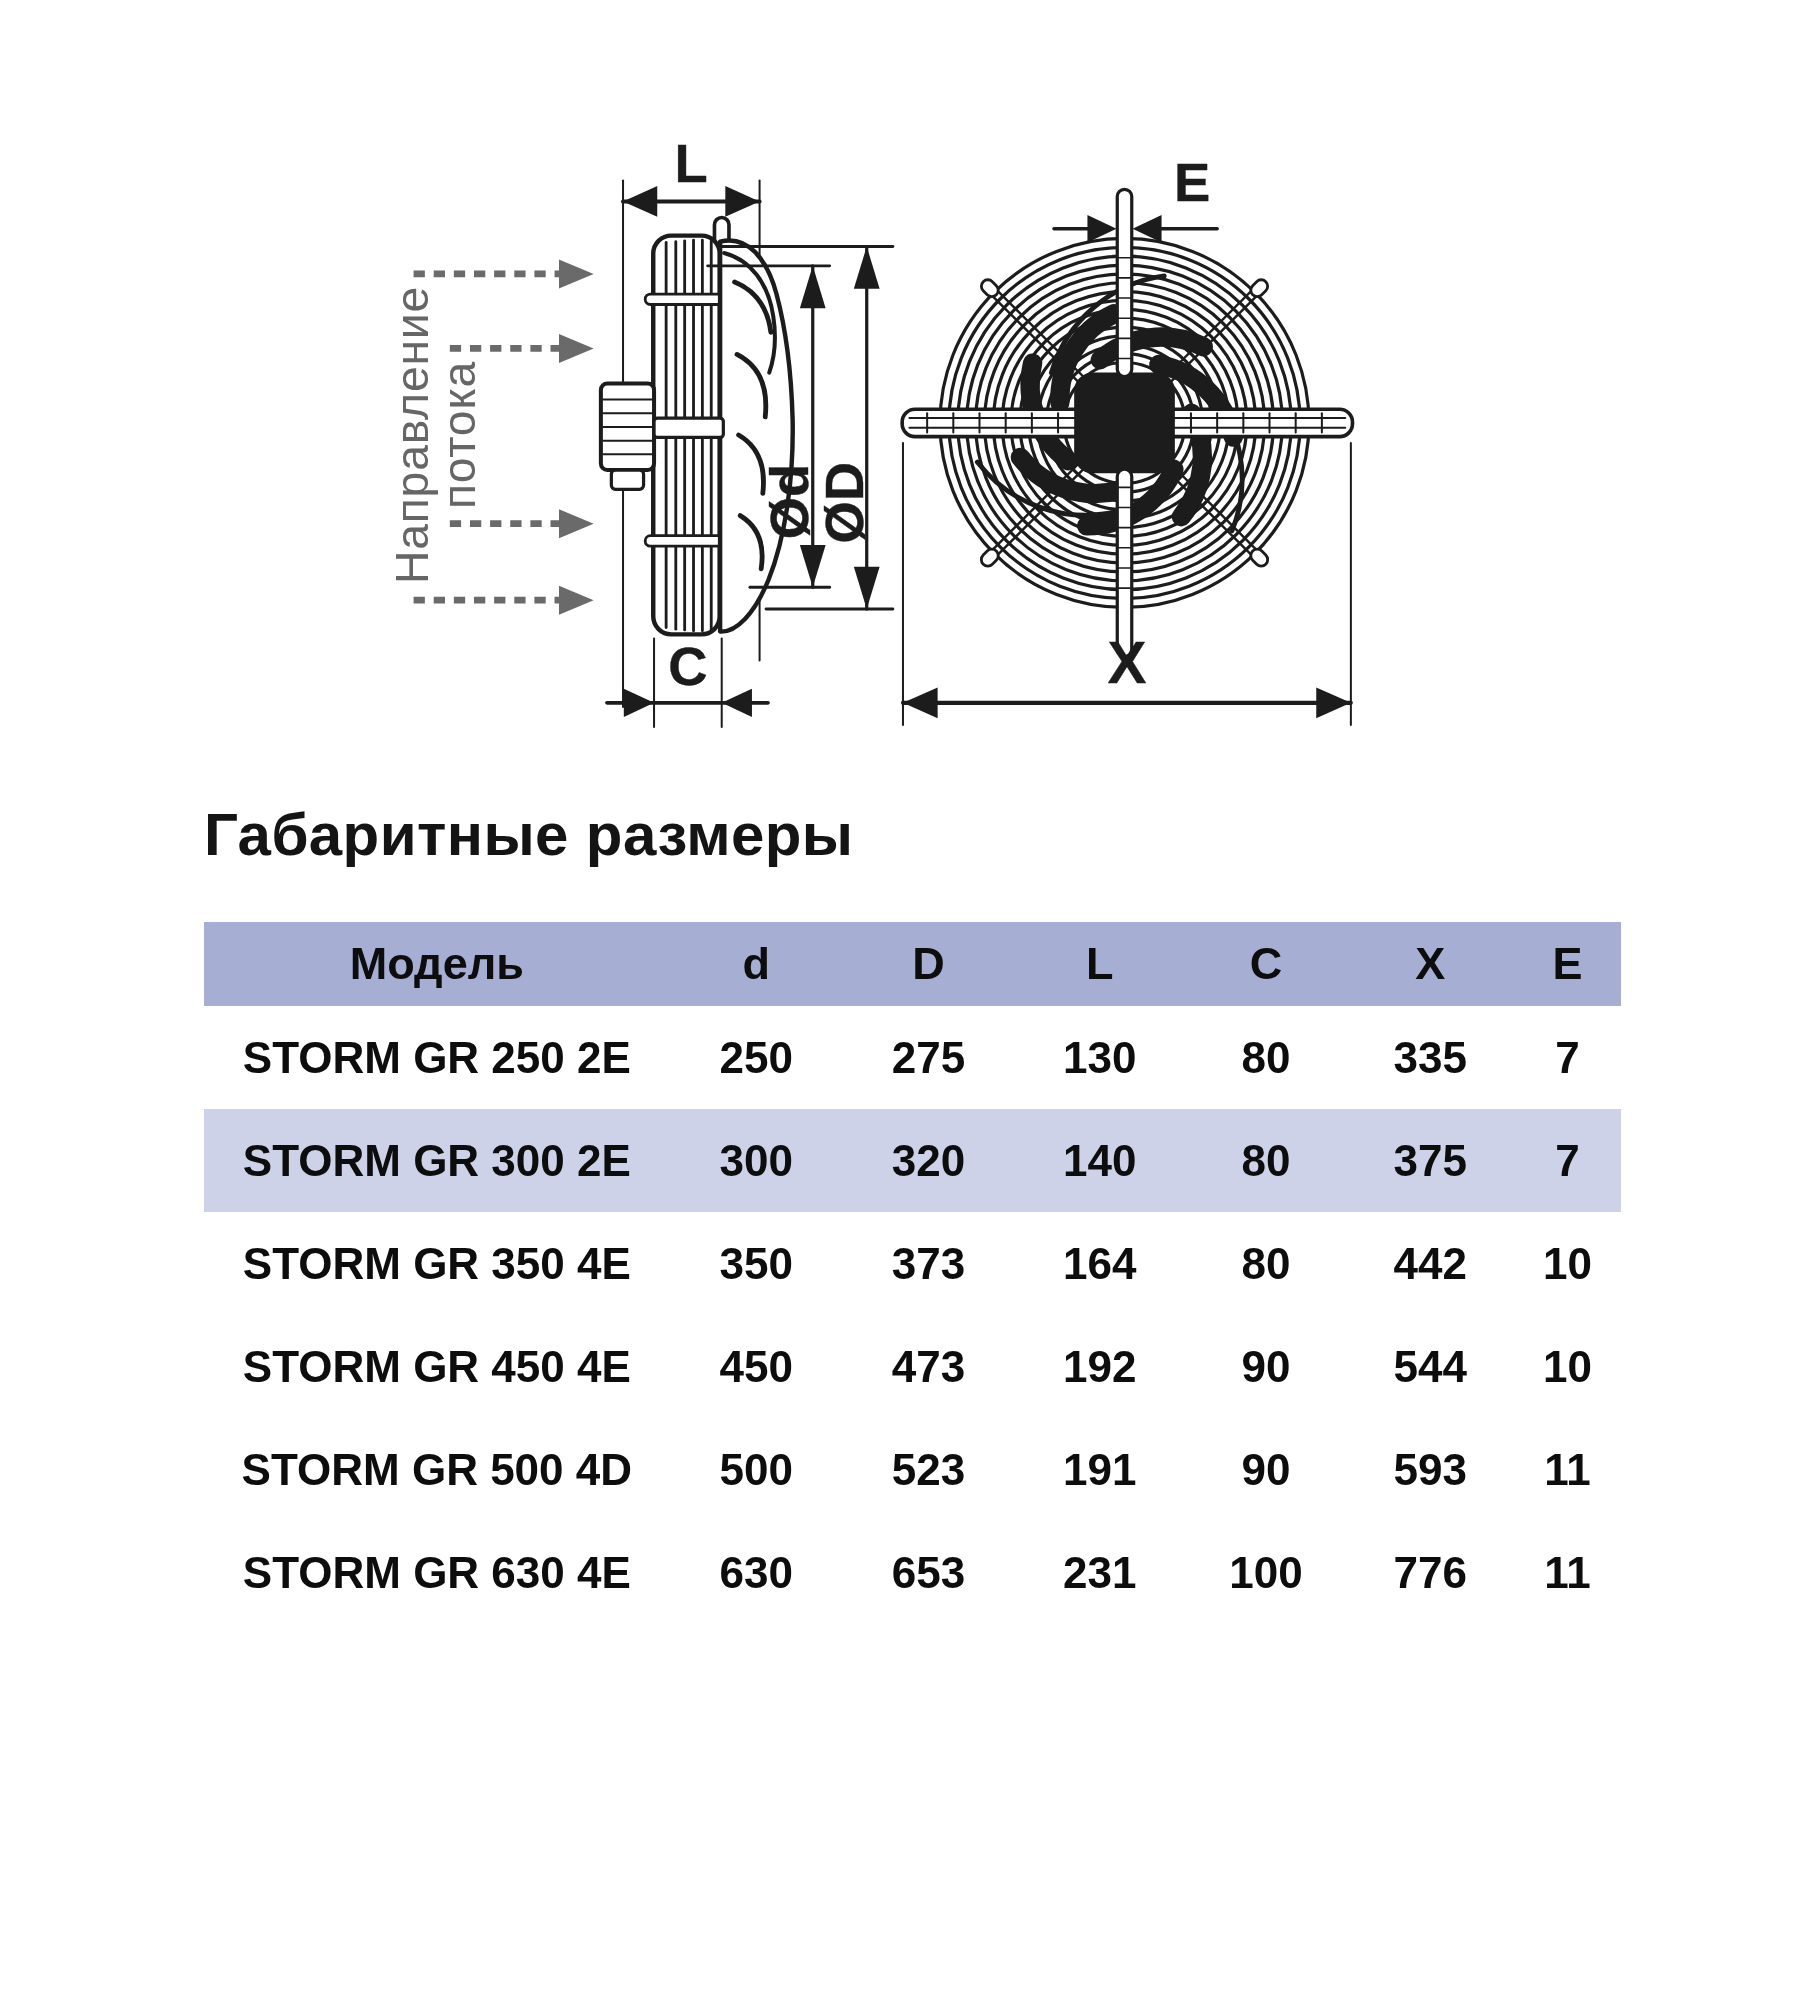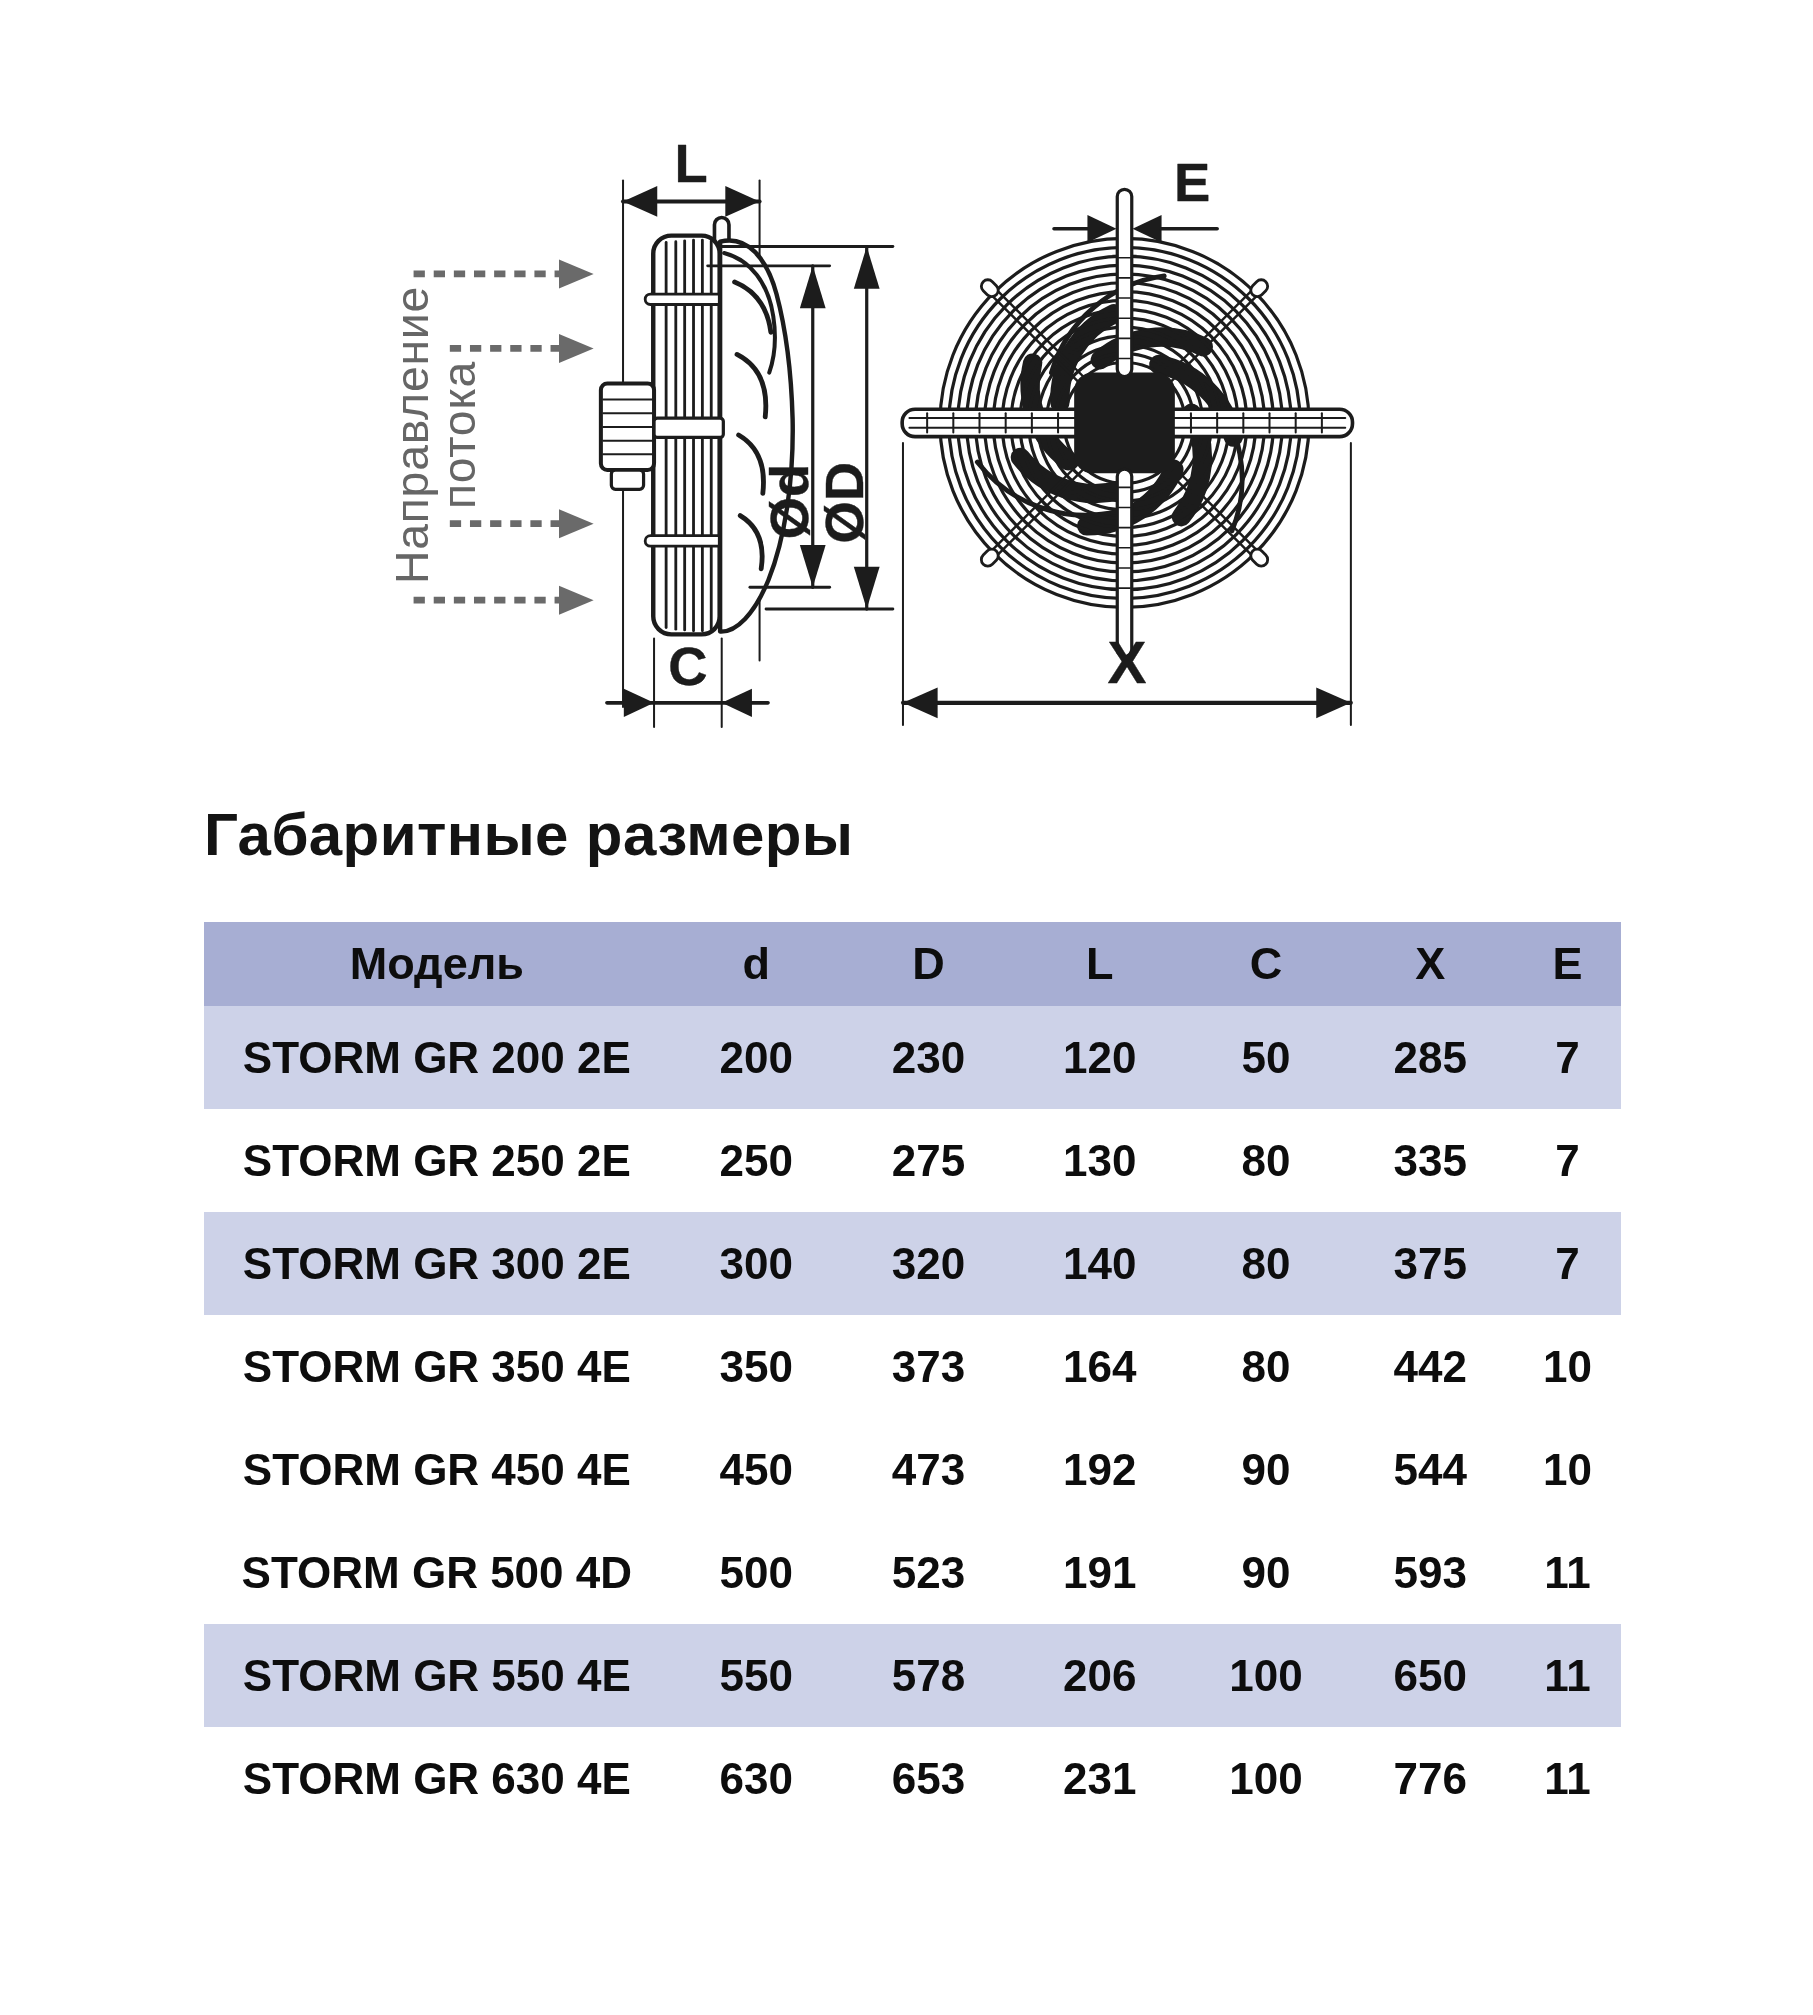--- a/index.html
+++ b/index.html
@@ -275,29 +275,20 @@
         <th>Модель</th>
         <th>d</th>
         <th>D</th>
         <th>L</th>
         <th>C</th>
         <th>X</th>
         <th>E</th>
       </tr>
   </thead>
   <tbody>
-      <tr class="alt">
-        <td>STORM GR 200 2E</td>
-        <td>200</td>
-        <td>230</td>
-        <td>120</td>
-        <td>50</td>
-        <td>285</td>
-        <td>7</td>
-      </tr>
       <tr>
         <td>STORM GR 250 2E</td>
         <td>250</td>
         <td>275</td>
         <td>130</td>
         <td>80</td>
         <td>335</td>
         <td>7</td>
       </tr>
       <tr class="alt">
@@ -329,29 +320,20 @@
       </tr>
       <tr>
         <td>STORM GR 500 4D</td>
         <td>500</td>
         <td>523</td>
         <td>191</td>
         <td>90</td>
         <td>593</td>
         <td>11</td>
       </tr>
-      <tr class="alt">
-        <td>STORM GR 550 4E</td>
-        <td>550</td>
-        <td>578</td>
-        <td>206</td>
-        <td>100</td>
-        <td>650</td>
-        <td>11</td>
-      </tr>
       <tr>
         <td>STORM GR 630 4E</td>
         <td>630</td>
         <td>653</td>
         <td>231</td>
         <td>100</td>
         <td>776</td>
         <td>11</td>
       </tr>
     </tbody>

